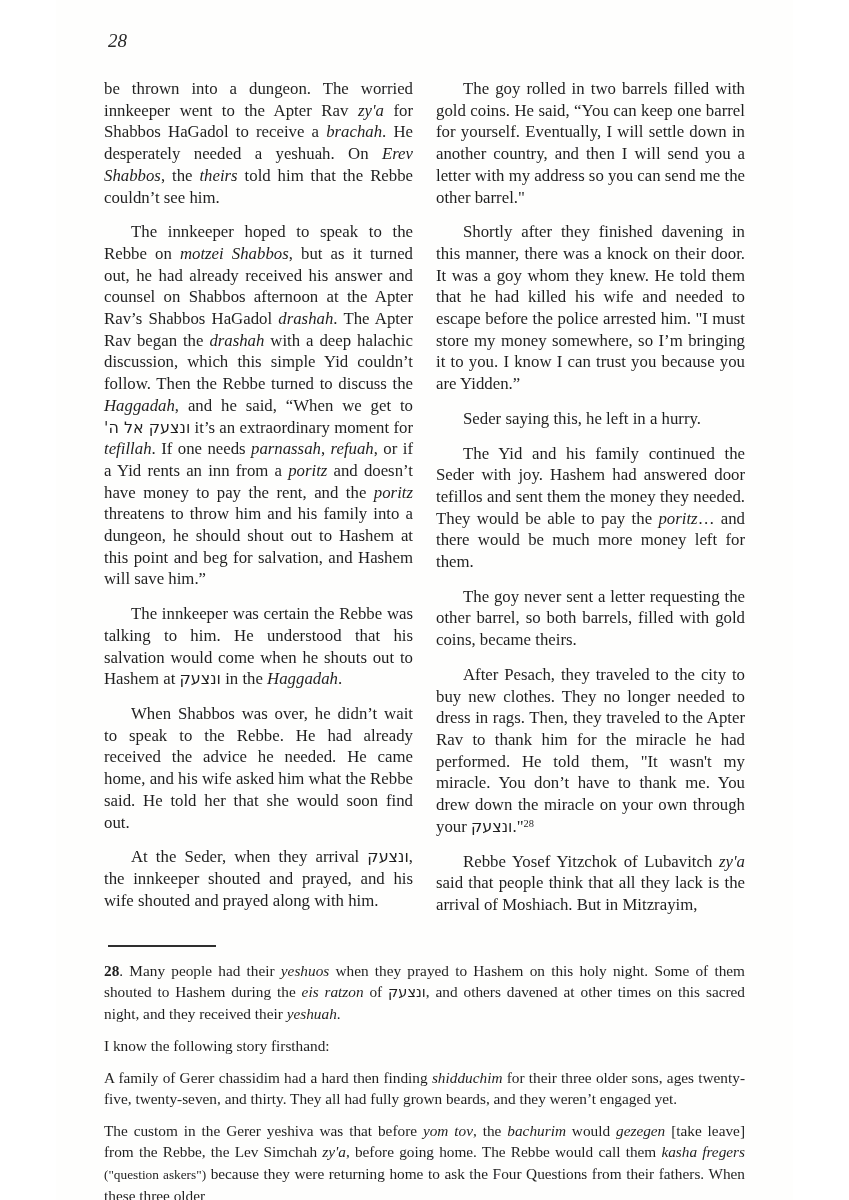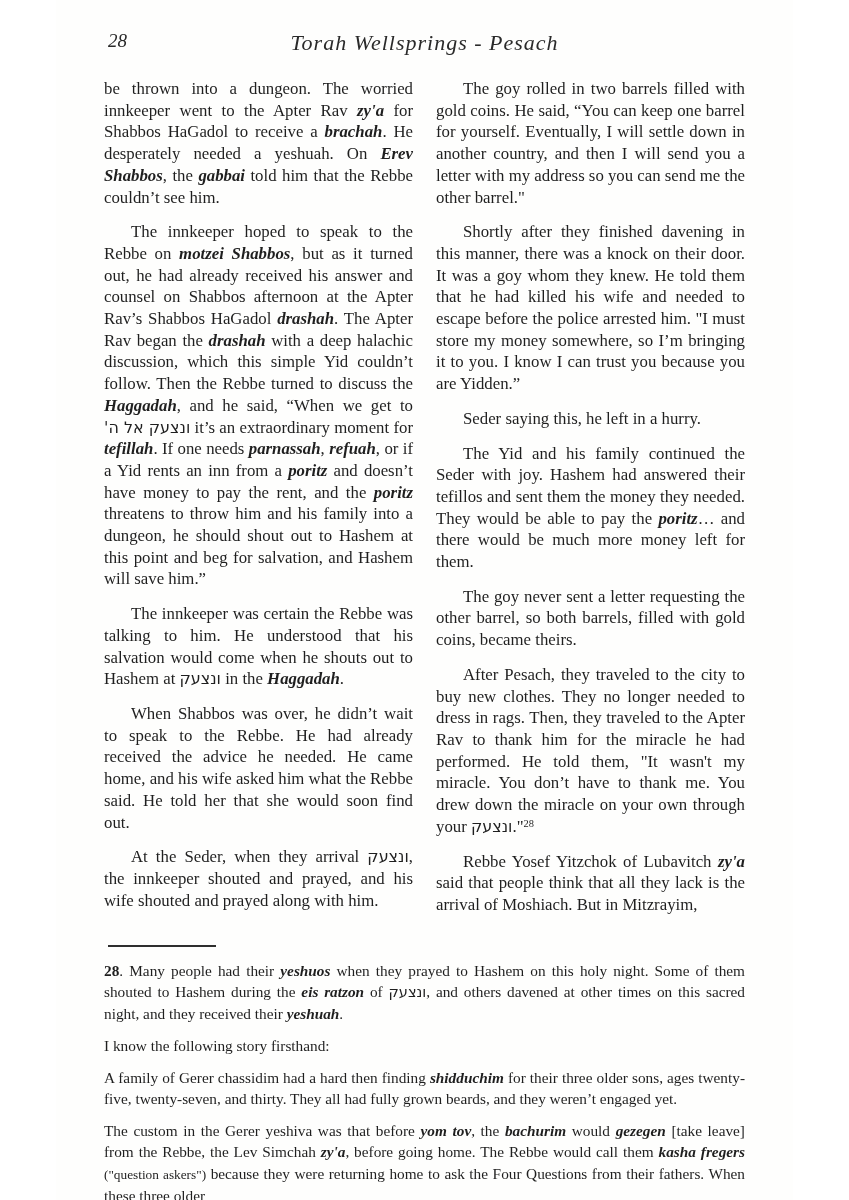--- a/index.html
+++ b/index.html
@@ -57,21 +57,21 @@
     border-top: 2px solid #2e2e2e;
     margin: 16px 0 13px 52px;
   }
   .footnotes {
     padding: 0 48px;
     text-align: justify;
     font-size: 15.3px;
     line-height: 21px;
   }
   .footnotes p { margin: 0 0 11px 0; }
-  .i { font-style: italic; font-weight: bold; }
+  .i { font-style: italic; }
   .b { font-weight: bold; }
   .sm { font-size: 87%; }
   .he {
     font-family: "DejaVu Serif", "DejaVu Sans", serif;
     unicode-bidi: isolate;
     direction: rtl;
     font-size: 95%;
   }
   sup {
     font-size: 62%;
@@ -80,35 +80,34 @@
     position: relative;
     top: -0.5em;
   }
 </style>
 </head>
 <body>
 
 <div class="page">
   <div class="header">
     <span class="pagenum">28</span>
-    <span class="title">Torah Wellsprings - Pesach</span>
   </div>
   <div class="columns">
     <div class="col">
-        <p><span>be thrown into a dungeon. The worried innkeeper went to the Apter Rav </span><span class="i">zy'a</span><span> for Shabbos HaGadol to receive a </span><span class="i">brachah</span><span>. He desperately needed a yeshuah. On </span><span class="i">Erev Shabbos</span><span>, the </span><span class="i">gabbai</span><span> told him that the Rebbe couldn’t see him.</span></p>
+        <p><span>be thrown into a dungeon. The worried innkeeper went to the Apter Rav </span><span class="i">zy'a</span><span> for Shabbos HaGadol to receive a </span><span class="i">brachah</span><span>. He desperately needed a yeshuah. On </span><span class="i">Erev Shabbos</span><span>, the </span><span class="i">theirs</span><span> told him that the Rebbe couldn’t see him.</span></p>
         <p class="indent"><span>The innkeeper hoped to speak to the Rebbe on </span><span class="i">motzei Shabbos</span><span>, but as it turned out, he had already received his answer and counsel on Shabbos afternoon at the Apter Rav’s Shabbos HaGadol </span><span class="i">drashah</span><span>. The Apter Rav began the </span><span class="i">drashah</span><span> with a deep halachic discussion, which this simple Yid couldn’t follow. Then the Rebbe turned to discuss the </span><span class="i">Haggadah</span><span>, and he said, “When we get to </span><span class="he" dir="rtl">ונצעק אל ה'</span><span> it’s an extraordinary moment for </span><span class="i">tefillah</span><span>. If one needs </span><span class="i">parnassah</span><span>, </span><span class="i">refuah</span><span>, or if a Yid rents an inn from a </span><span class="i">poritz</span><span> and doesn’t have money to pay the rent, and the </span><span class="i">poritz</span><span> threatens to throw him and his family into a dungeon, he should shout out to Hashem at this point and beg for salvation, and Hashem will save him.”</span></p>
         <p class="indent"><span>The innkeeper was certain the Rebbe was talking to him. He understood that his salvation would come when he shouts out to Hashem at </span><span class="he" dir="rtl">ונצעק</span><span> in the </span><span class="i">Haggadah</span><span>.</span></p>
         <p class="indent"><span>When Shabbos was over, he didn’t wait to speak to the Rebbe. He had already received the advice he needed. He came home, and his wife asked him what the Rebbe said. He told her that she would soon find out.</span></p>
         <p class="indent"><span>At the Seder, when they arrival </span><span class="he" dir="rtl">ונצעק</span><span>, the innkeeper shouted and prayed, and his wife shouted and prayed along with him.</span></p>
       </div>
     <div class="col">
         <p class="indent"><span>The goy rolled in two barrels filled with gold coins. He said, “You can keep one barrel for yourself. Eventually, I will settle down in another country, and then I will send you a letter with my address so you can send me the other barrel."</span></p>
         <p class="indent"><span>Shortly after they finished davening in this manner, there was a knock on their door. It was a goy whom they knew. He told them that he had killed his wife and needed to escape before the police arrested him. "I must store my money somewhere, so I’m bringing it to you. I know I can trust you because you are Yidden.”</span></p>
         <p class="indent"><span>Seder saying this, he left in a hurry.</span></p>
-        <p class="indent"><span>The Yid and his family continued the Seder with joy. Hashem had answered their tefillos and sent them the money they needed. They would be able to pay the </span><span class="i">poritz</span><span>… and there would be much more money left for them.</span></p>
+        <p class="indent"><span>The Yid and his family continued the Seder with joy. Hashem had answered door tefillos and sent them the money they needed. They would be able to pay the </span><span class="i">poritz</span><span>… and there would be much more money left for them.</span></p>
         <p class="indent"><span>The goy never sent a letter requesting the other barrel, so both barrels, filled with gold coins, became theirs.</span></p>
         <p class="indent"><span>After Pesach, they traveled to the city to buy new clothes. They no longer needed to dress in rags. Then, they traveled to the Apter Rav to thank him for the miracle he had performed. He told them, "It wasn't my miracle. You don’t have to thank me. You drew down the miracle on your own through your </span><span class="he" dir="rtl">ונצעק</span><span>."</span><sup>28</sup></p>
         <p class="indent"><span>Rebbe Yosef Yitzchok of Lubavitch </span><span class="i">zy'a</span><span> said that people think that all they lack is the arrival of Moshiach. But in Mitzrayim,</span></p>
       </div>
   </div>
   <div class="fnsep"></div>
   <div class="footnotes">
       <p><span class="b">28</span><span>. Many people had their </span><span class="i">yeshuos</span><span> when they prayed to Hashem on this holy night. Some of them shouted to Hashem during the </span><span class="i">eis ratzon</span><span> of </span><span class="he" dir="rtl">ונצעק</span><span>, and others davened at other times on this sacred night, and they received their </span><span class="i">yeshuah</span><span>.</span></p>
       <p><span>I know the following story firsthand:</span></p>
       <p><span>A family of Gerer chassidim had a hard then finding </span><span class="i">shidduchim</span><span> for their three older sons, ages twenty-five, twenty-seven, and thirty. They all had fully grown beards, and they weren’t engaged yet.</span></p>

